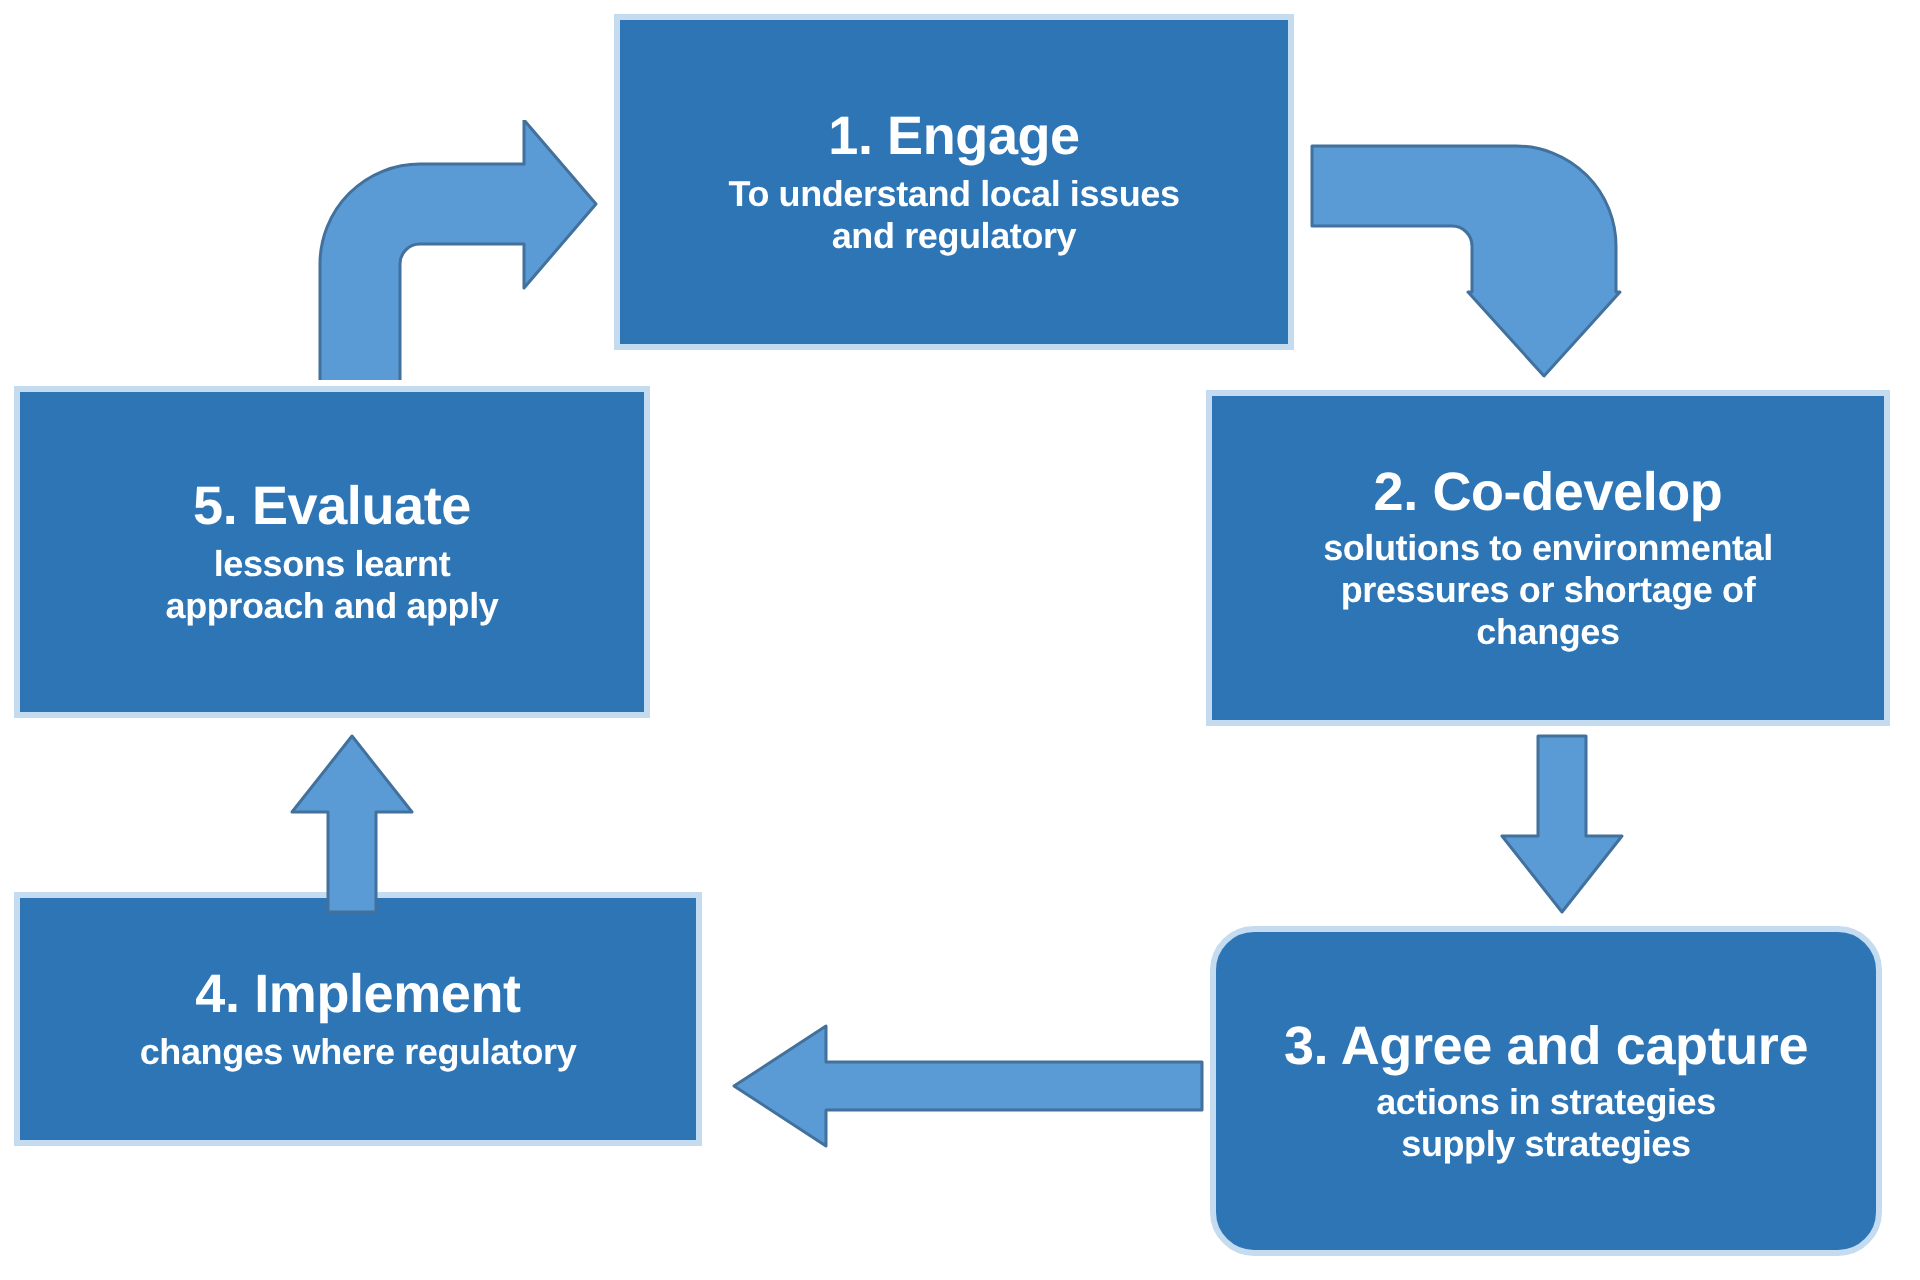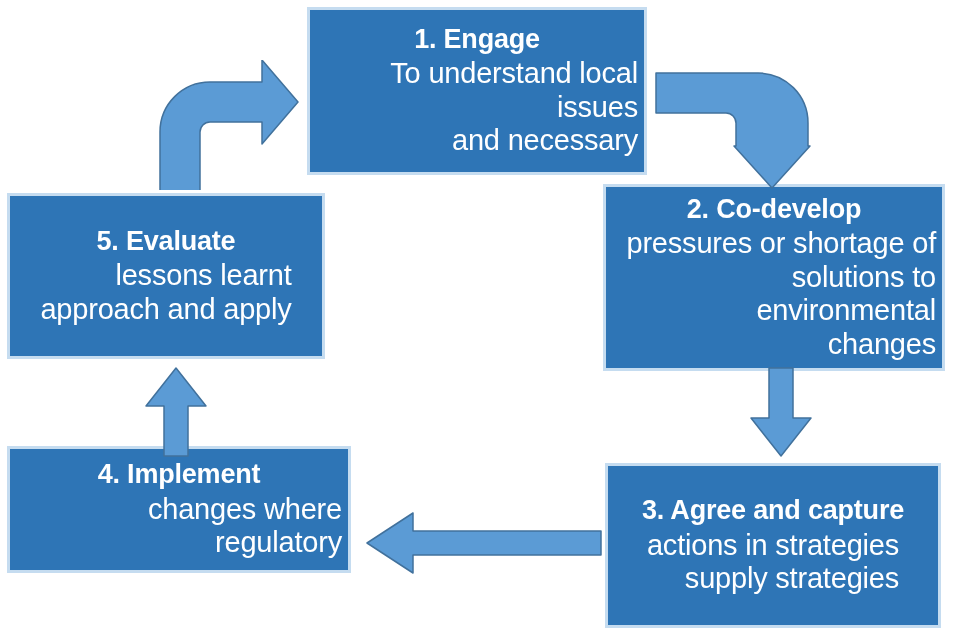--- a/index.html
+++ b/index.html
@@ -20,42 +20,42 @@
   .node {
     position: absolute;
     background: #2E75B6;
     border: 3px solid #C5DCF0;
     box-sizing: border-box;
     display: flex;
     flex-direction: column;
     align-items: center;
     justify-content: center;
     color: #ffffff;
-    text-align: right;
+    text-align: center;
     line-height: 1.16;
     padding: 4px 6px;
   }
   .node .title {
     font-weight: bold;
     font-size: 27px;
     letter-spacing: -0.2px;
     margin-bottom: 2px;
     white-space: nowrap;
   }
   .node .body {
-    font-weight: normal;
-    font-size: 29px;
+    font-weight: bold;
+    font-size: 18px;
     letter-spacing: -0.2px;
   }
   .node .body .ln { display: block; }
 
   
   #node-1 { left: 307px; top: 7px;   width: 340px; height: 168px; }
-  #node-2 { left: 603px; top: 184px; width: 342px; height: 187px; }
-  #node-3 { left: 605px; top: 463px; width: 336px; height: 165px; }
+  #node-2 { left: 603px; top: 195px; width: 342px; height: 168px; }
+  #node-3 { left: 605px; top: 463px; width: 336px; height: 165px; border-radius: 22px; }
   #node-4 { left: 7px;   top: 446px; width: 344px; height: 127px; }
   #node-5 { left: 7px;   top: 193px; width: 318px; height: 166px; }
 
   
   .arrow {
     position: absolute;
   }
   .arrow svg { display: block; }
 
   #arrow-5to1 { left: 158px; top: 60px;  width: 142px; height: 130px; }
@@ -66,29 +66,29 @@
 </style>
 </head>
 <body>
 
 <div id="canvas">
 
   <div class="node" id="node-1">
     <div class="title">1. Engage</div>
     <div class="body">
       <span class="ln">To understand local issues</span>
-      <span class="ln">and necessary</span>
+      <span class="ln">and regulatory</span>
     </div>
   </div>
 
   <div class="node" id="node-2">
     <div class="title">2. Co-develop</div>
     <div class="body">
+      <span class="ln">solutions to environmental</span>
       <span class="ln">pressures or shortage of</span>
-      <span class="ln">solutions to environmental</span>
       <span class="ln">changes</span>
     </div>
   </div>
 
   <div class="node" id="node-3">
     <div class="title">3. Agree and capture</div>
     <div class="body">
       <span class="ln">actions in strategies</span>
       <span class="ln">supply strategies</span>
     </div>

